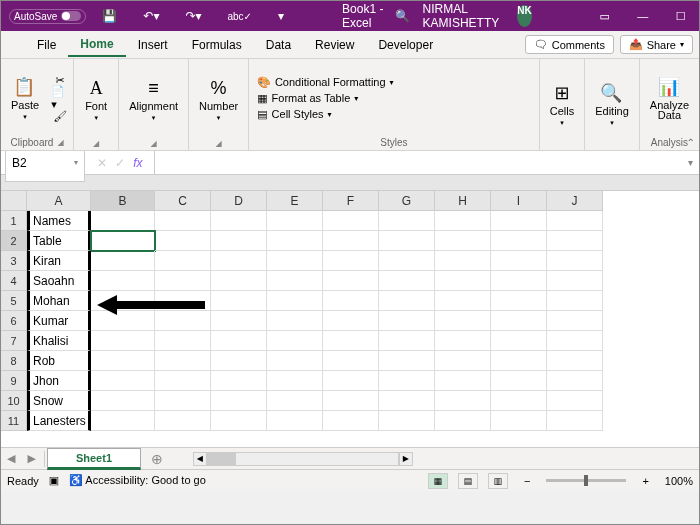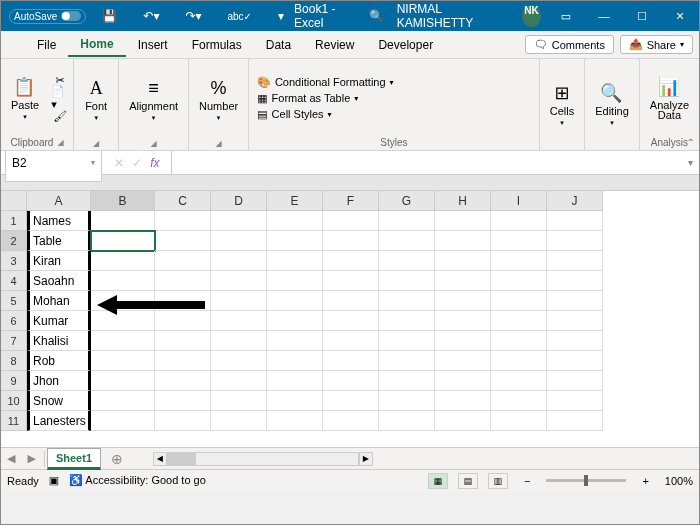--- a/index.html
+++ b/index.html
@@ -1,19 +1,19 @@
 <!DOCTYPE html>
 <html><head>
 <meta charset="utf-8">
 <style>
 * { box-sizing: border-box; margin: 0; padding: 0; font-family: 'Segoe UI', Arial, sans-serif; }
 body { width: 700px; height: 525px; background: #f0f0f0; overflow: hidden; border: 1px solid #888; }
 
 
-.titlebar { background: #0369a1; color: white; height: 30px; display: flex; align-items: center; font-size: 12px; }
+.titlebar { background: #701a75; color: white; height: 30px; display: flex; align-items: center; font-size: 12px; gap: 48px; }
 .titlebar-left { display: flex; align-items: center; gap: 6px; padding-left: 8px; }
 .titlebar-center { flex: 1; display: flex; align-items: center; justify-content: center; gap: 12px; }
 .titlebar-right { display: flex; align-items: center; }
 .title-btn { padding: 0 10px; height: 30px; display: flex; align-items: center; cursor: pointer; }
 .autosave { display: flex; align-items: center; gap: 4px; border: 1px solid rgba(255,255,255,0.3); border-radius: 10px; padding: 1px 4px; font-size: 10px; }
 .toggle { width: 20px; height: 10px; background: rgba(255,255,255,0.3); border-radius: 5px; position: relative; }
 .toggle::after { content: ''; position: absolute; width: 8px; height: 8px; background: white; border-radius: 50%; top: 1px; left: 1px; }
 .user-badge { background: #3a7a5a; width: 22px; height: 22px; border-radius: 50%; display: flex; align-items: flex-start; justify-content: center; font-size: 10px; font-weight: bold; margin: 0 6px; }
 .win-btn { width: 38px; height: 30px; display: flex; align-items: center; justify-content: center; font-size: 11px; }
 .search-title { display: flex; align-items: center; gap: 4px; }
@@ -35,21 +35,21 @@
 .dropdown-arrow { font-size: 7px; margin-top: 2px; }
 .paste-side { display: flex; flex-direction: column; gap: 2px; margin-left: 4px; }
 .small-icon { width: 18px; height: 16px; font-size: 11px; display: flex; align-items: center; justify-content: center; cursor: pointer; }
 .styles-list { display: flex; flex-direction: column; gap: 1px; font-size: 11px; }
 .style-item { display: flex; align-items: center; gap: 4px; padding: 1px 4px; cursor: pointer; }
 .dialog-launcher { font-size: 8px; color: #888; }
 .ribbon-collapse { position: absolute; right: 4px; bottom: 2px; font-size: 10px; color: #666; cursor: pointer; }
 
 
 .formula-bar { height: 24px; background: white; border-bottom: 1px solid #ccc; display: flex; align-items: center; font-size: 12px; }
-.name-box { width: 97px; border: 1px solid #ccc; margin: 2px 0 2px 4px; padding: 11px 6px; background: white; display: flex; justify-content: space-between; align-items: center; }
+.name-box { width: 80px; border: 1px solid #ccc; margin: 2px 0 2px 4px; padding: 11px 6px; background: white; display: flex; justify-content: space-between; align-items: center; }
 .fx-btns { display: flex; gap: 8px; padding: 0 12px; color: #888; align-items: center; }
 .fx-label { font-style: italic; color: #8b5cf6; }
 .formula-input { flex: 1; border-left: 1px solid #ccc; padding: 2px 6px; height: 100%; }
 .formula-expand { padding: 0 6px; color: #888; cursor: pointer; font-size: 10px; }
 
 
 .spacer-row { height: 16px; background: #e6e6e6; border-bottom: 1px solid #ccc; }
 
 
 .grid-wrap { height: 256px; overflow: hidden; background: white; position: relative; }
@@ -63,21 +63,21 @@
 .active-cell { outline: 2px solid #217346; outline-offset: -1px; }
 
 
 .arrow-annotation { position: absolute; top: 104px; left: 96px; pointer-events: none; }
 .arrow-annotation svg { display: block; }
 
 
 .sheet-bar { height: 22px; background: #f3f2f1; display: flex; align-items: center; border-top: 1px solid #ccc; font-size: 11px; }
 .sheet-nav { padding: 0 6px; color: #888; cursor: pointer; }
 .sheet-sep { width: 1px; height: 16px; background: #ccc; margin: 0 2px; }
-.sheet-tab { padding: 3px 8px; background: white; border: 1px solid #aaa; border-bottom: 3px solid #217346; color: #217346; font-weight: 600; cursor: pointer; }
+.sheet-tab { padding: 3px 28px; background: white; border: 1px solid #aaa; border-bottom: 3px solid #217346; color: #217346; font-weight: 600; cursor: pointer; }
 .sheet-add { padding: 0 10px; color: #888; cursor: pointer; font-size: 14px; }
 .hscroll { flex: 1; display: flex; align-items: center; margin-left: 20px; max-width: 220px; }
 .hscroll-track { flex: 1; height: 14px; background: #eee; border: 1px solid #ccc; display: flex; align-items: center; position: relative; }
 .hscroll-btn { width: 14px; height: 14px; background: #eee; border: 1px solid #ccc; display: flex; align-items: center; justify-content: center; font-size: 8px; cursor: pointer; }
 .hscroll-thumb { width: 28px; height: 12px; background: #ccc; position: absolute; left: 0; }
 
 
 .status-bar { height: 22px; background: #f3f2f1; border-top: 1px solid #ccc; display: flex; align-items: center; font-size: 11px; padding: 0 6px; gap: 10px; }
 .status-spacer { flex: 1; }
 .view-btn { width: 20px; height: 16px; border: 1px solid #ccc; cursor: pointer; display: flex; align-items: center; justify-content: center; font-size: 9px; }

